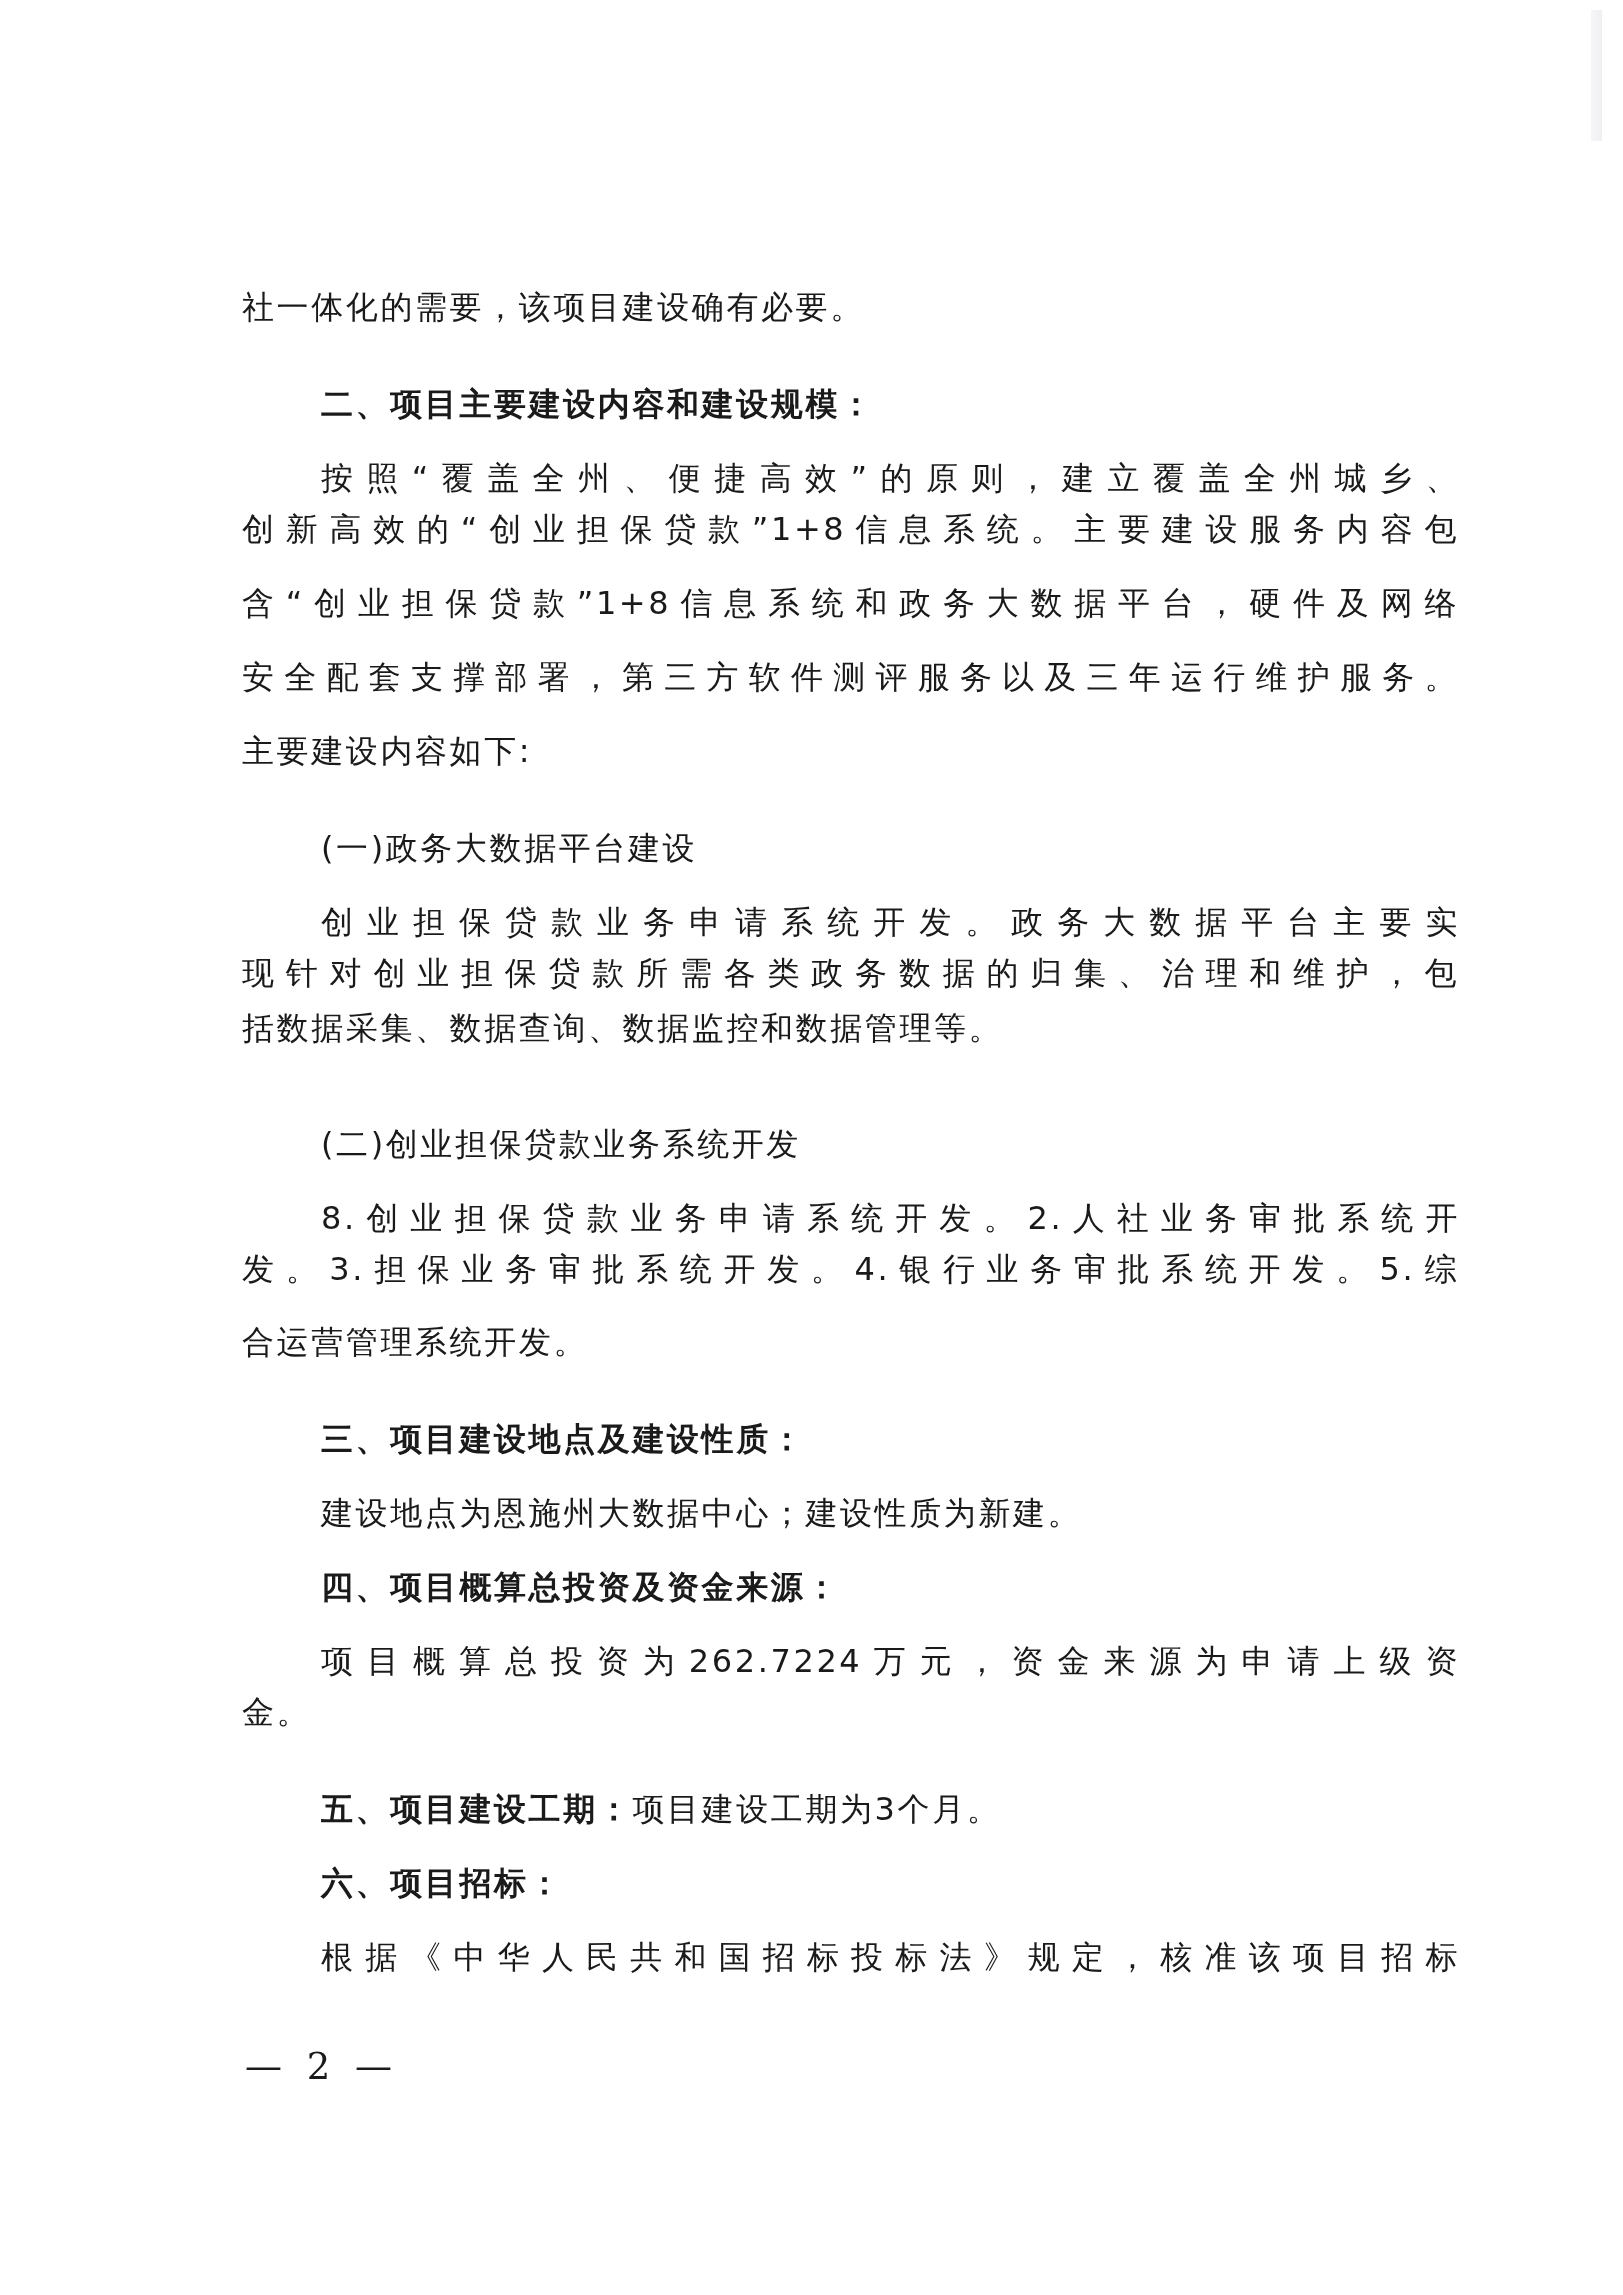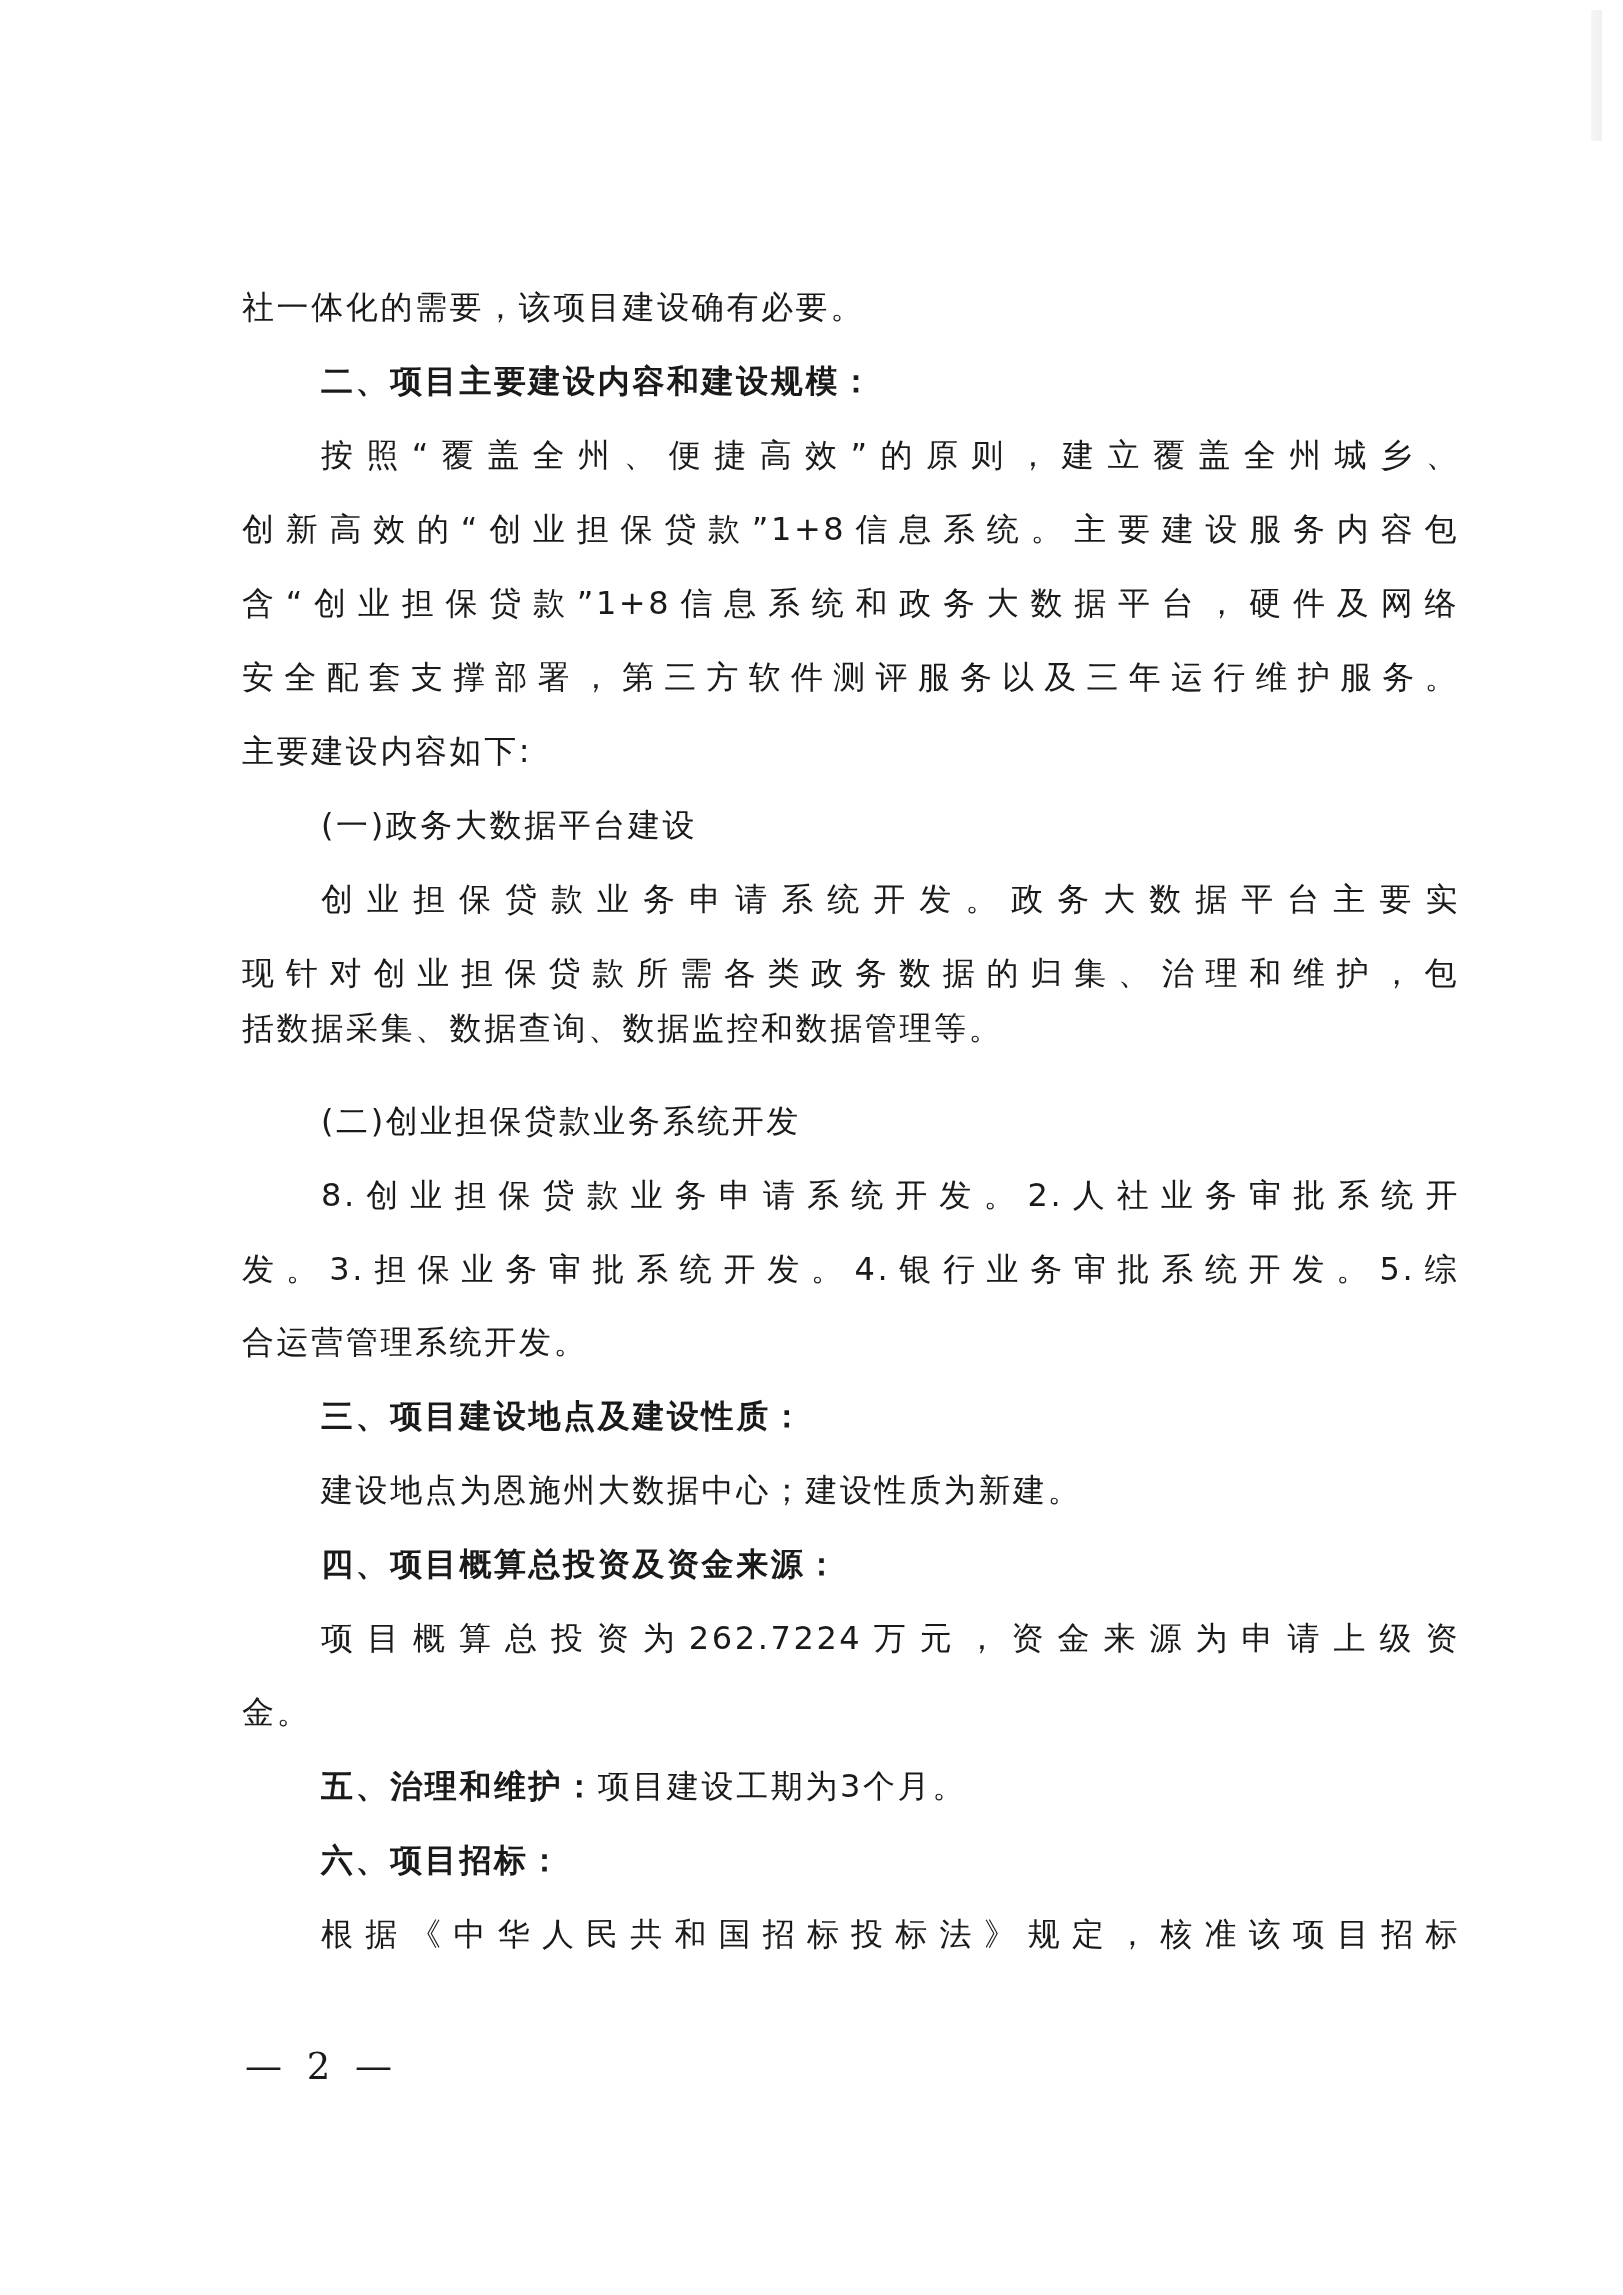--- a/index.html
+++ b/index.html
@@ -38,21 +38,21 @@
       font-size: 32px;
       letter-spacing: 2.6px;
       white-space: nowrap;
       font-weight: normal;
     }
     .line.justify {
       width: 1217px;
       text-align: justify;
       text-align-last: justify;
     }
-    .line.indent { left: 79px; }
+    .line.indent { left: 79px; margin-top: 23px; }
     .line.indent.justify { width: 1139px; }
     .heading { font-weight: bold; }
     .heading-inline { font-weight: bold; }
     .page-number {
       position: absolute;
       left: 245px;
       top: 2045px;
       font-family: "DejaVu Serif", "Liberation Serif", serif;
       font-size: 37px;
       letter-spacing: 6.5px;
@@ -80,20 +80,20 @@
   <div class="line indent" style="top:814px">(二)创业担保贷款业务系统开发</div>
   <div class="line indent justify" style="top:888px">8.创业担保贷款业务申请系统开发。2.人社业务审批系统开</div>
   <div class="line justify" style="top:962px">发。3.担保业务审批系统开发。4.银行业务审批系统开发。5.综</div>
   <div class="line" style="top:1035px">合运营管理系统开发。</div>
   <div class="line indent heading" style="top:1109px">三、项目建设地点及建设性质：</div>
   <div class="line indent" style="top:1183px">建设地点为恩施州大数据中心；建设性质为新建。</div>
   <div class="line indent heading" style="top:1257px">四、项目概算总投资及资金来源：</div>
   <div class="line indent justify" style="top:1331px">项目概算总投资为262.7224万元，资金来源为申请上级资</div>
   <div class="line" style="top:1405px">金。</div>
   <div class="line indent" style="top:1479px">
-    <span class="heading-inline">五、治理和维护：</span><span>项目建设工期为3个月。</span>
+    <span class="heading-inline">五、项目建设工期：</span><span>项目建设工期为3个月。</span>
   </div>
   <div class="line indent heading" style="top:1553px">六、项目招标：</div>
   <div class="line indent justify" style="top:1627px">根据《中华人民共和国招标投标法》规定，核准该项目招标</div>
 </div>
 
 <div class="page-number">— 2 —</div>
 
 
 </body></html>

